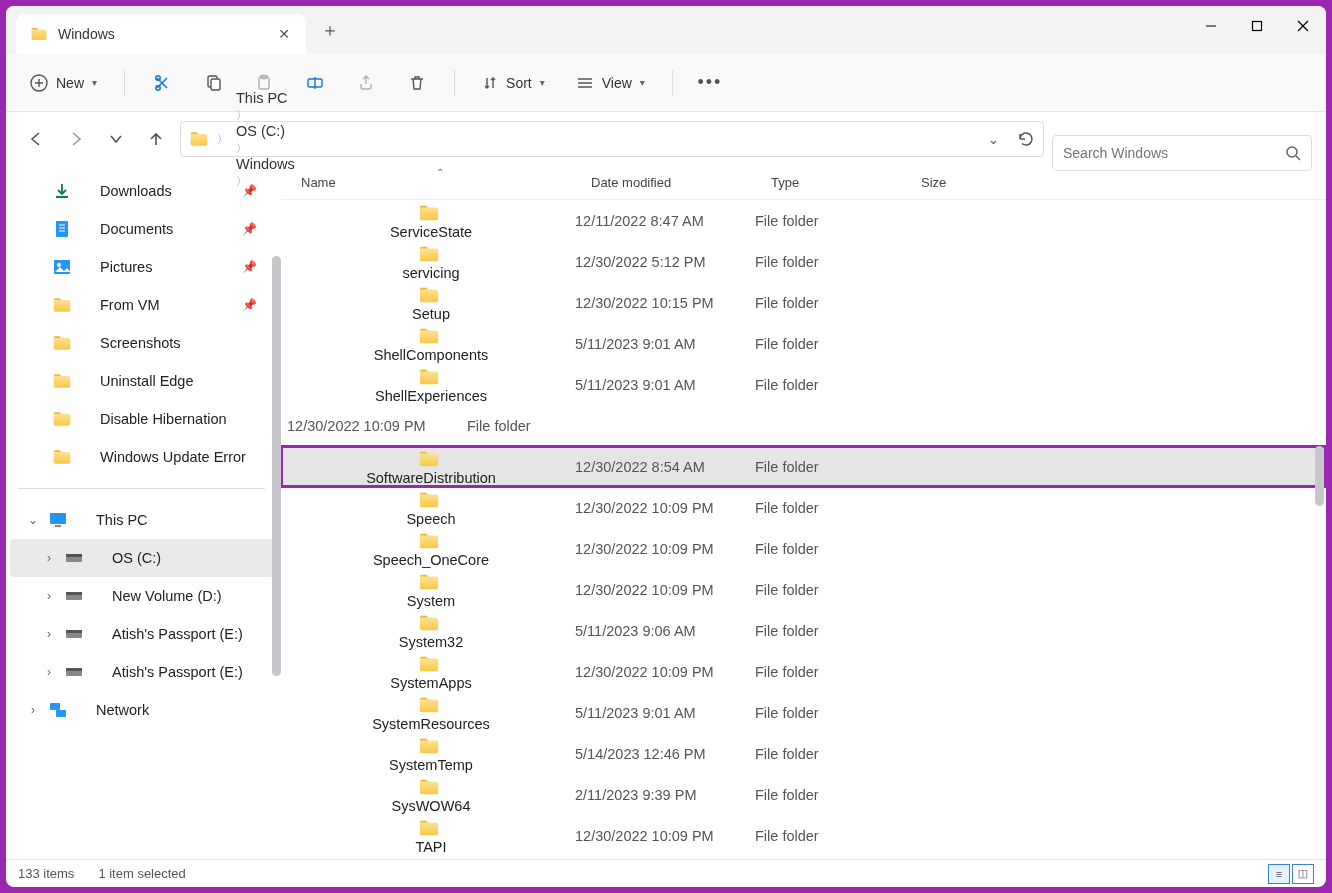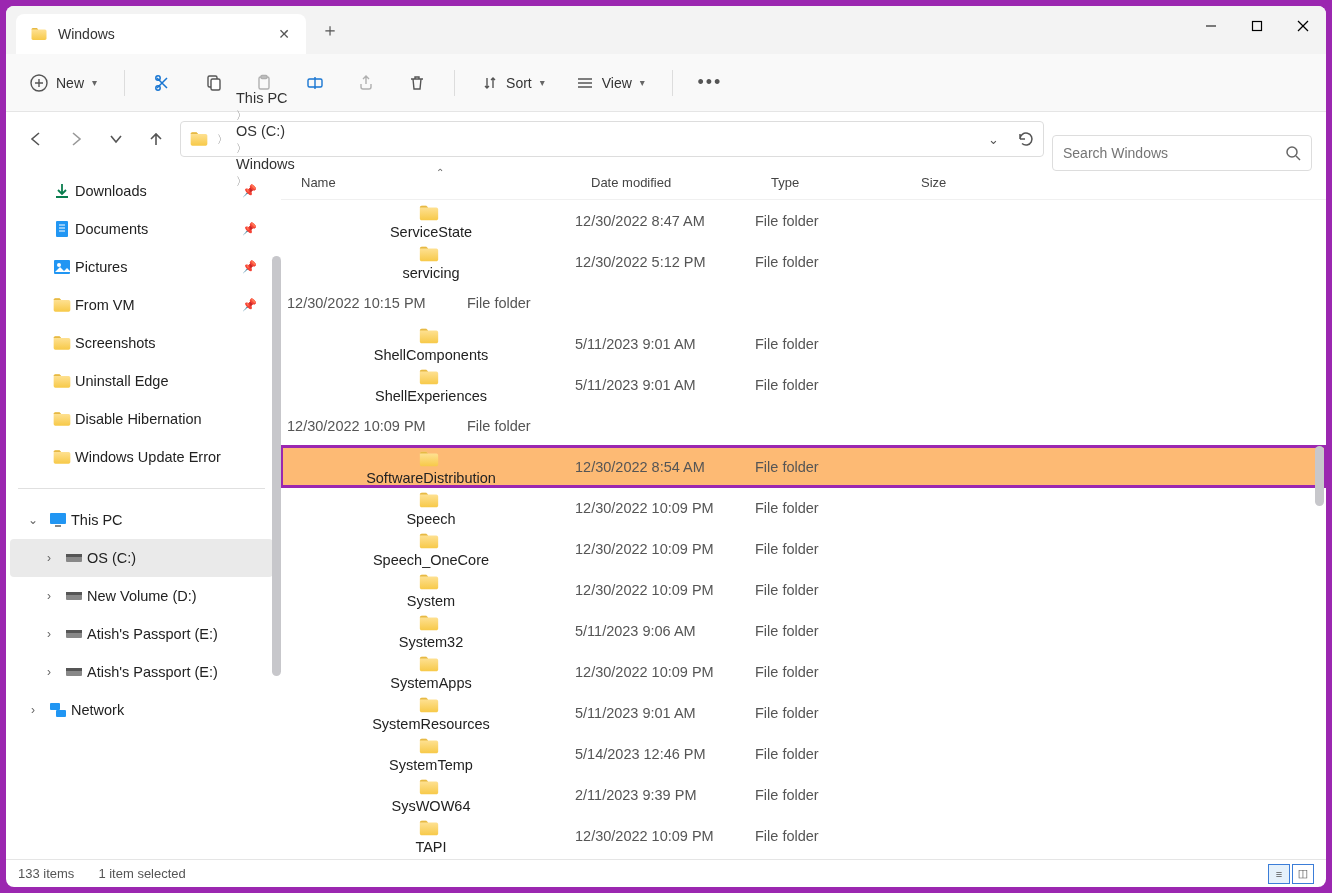--- a/index.html
+++ b/index.html
@@ -28,37 +28,37 @@
 .addrbar { flex: 1; height: 36px; border: 1px solid #ddd; border-radius: 4px; display: flex; align-items: center; padding: 0 8px; gap: 8px; font-size: 14.5px; color: #333; }
 .crumb { display: flex; align-items: center; gap: 8px; }
 .crumbsep { color: #888; font-size: 11px; }
 .searchbox { width: 260px; height: 36px; border: 1px solid #ddd; border-radius: 4px; display: flex; align-items: center; padding: 0 10px; font-size: 14px; color: #888; margin-top: 28px; }
 .searchbox input { border: none; outline: none; flex: 1; font-size: 14px; color: #333; }
 
 
 .body { flex: 1; display: flex; overflow: hidden; }
 .sidebar { width: 275px; overflow-y: auto; padding: 6px 8px 6px 4px; font-size: 14.5px; color: #222; position: relative; }
 .side-scroll { position: absolute; right: 0; top: 90px; width: 9px; height: 420px; background: #c7c7cb; border-radius: 5px; }
-.sitem { height: 38px; display: flex; align-items: center; padding-left: 42px; gap: 3px; border-radius: 4px; position: relative; }
+.sitem { height: 38px; display: flex; align-items: center; padding-left: 42px; gap: 28px; border-radius: 4px; position: relative; }
 .sitem .pin { position: absolute; right: 16px; color: #888; font-size: 12px; }
 .sitem.selected { background: #eaeaea; }
 .sitem .caret { position: absolute; left: 16px; color: #666; font-size: 12px; width: 14px; text-align: center; }
 .sitem.hascaret { padding-left: 38px; }
 .side-div { height: 1px; background: #e0e0e0; margin: 12px 8px; }
 
 .main { flex: 1; display: flex; flex-direction: column; overflow: hidden; position: relative; }
 .cols { height: 34px; display: flex; align-items: center; font-size: 13px; color: #444; border-bottom: 1px solid #f0f0f0; }
 .col-name { width: 310px; padding-left: 20px; position: relative; }
 .col-name .sortarr { position: absolute; top: -8px; left: 50%; font-size: 10px; color: #666; }
 .col-date { width: 180px; }
 .col-type { width: 150px; }
 .col-size { width: 100px; }
 .rows { flex: 1; overflow-y: auto; }
 .row { height: 41px; display: flex; align-items: center; font-size: 14.5px; color: #222; padding-left: 6px; }
-.row.selected { background: #fdba74; outline: 3.5px solid #9b27b0; outline-offset: -2px; }
+.row.selected { background: #e5e5e5; outline: 3.5px solid #9b27b0; outline-offset: -2px; }
 .row .ricon { width: 22px; height: 22px; margin-right: 10px; margin-left: 6px; flex-shrink: 0; }
 .r-name { width: 288px; display: flex; align-items: center; flex-direction: column; }
 .r-date { width: 180px; color: #555; }
 .r-type { width: 150px; color: #555; }
 .main-scroll { position: absolute; right: 2px; top: 280px; width: 9px; height: 60px; background: #c7c7cb; border-radius: 5px; }
 
 .statusbar { height: 28px; border-top: 1px solid #e5e5e5; display: flex; align-items: center; padding: 0 12px; font-size: 13px; color: #555; gap: 24px; }
 .viewbtns { margin-left: auto; display: flex; gap: 2px; }
 .viewbtn { width: 22px; height: 20px; border: 1px solid #3b7dd8; display: flex; align-items: center; justify-content: center; font-size: 11px; }
 </style>
@@ -343,34 +343,40 @@
         <div class="col-size"><span>Size</span></div>
       </div>
       <div class="rows" id="rows">
           <div class="row">
             <div class="r-name">
               <svg class="ricon">
                 <use href="#folder"></use>
               </svg>
               <span>ServiceState</span>
             </div>
-            <div class="r-date">12/30/2022 8:47 AM</div>
+            <div class="r-date">12/11/2022 8:47 AM</div>
             <div class="r-type">File folder</div>
           </div>
           <div class="row">
             <div class="r-name">
               <svg class="ricon">
                 <use href="#folder"></use>
               </svg>
               <span>servicing</span>
             </div>
             <div class="r-date">12/30/2022 5:12 PM</div>
             <div class="r-type">File folder</div>
           </div>
           <div class="row">
+            <div class="r-name">
+              <svg class="ricon">
+                <use href="#folder"></use>
+              </svg>
+              <span>Setup</span>
+            </div>
             <div class="r-date">12/30/2022 10:15 PM</div>
             <div class="r-type">File folder</div>
           </div>
           <div class="row">
             <div class="r-name">
               <svg class="ricon">
                 <use href="#folder"></use>
               </svg>
               <span>ShellComponents</span>
             </div>

